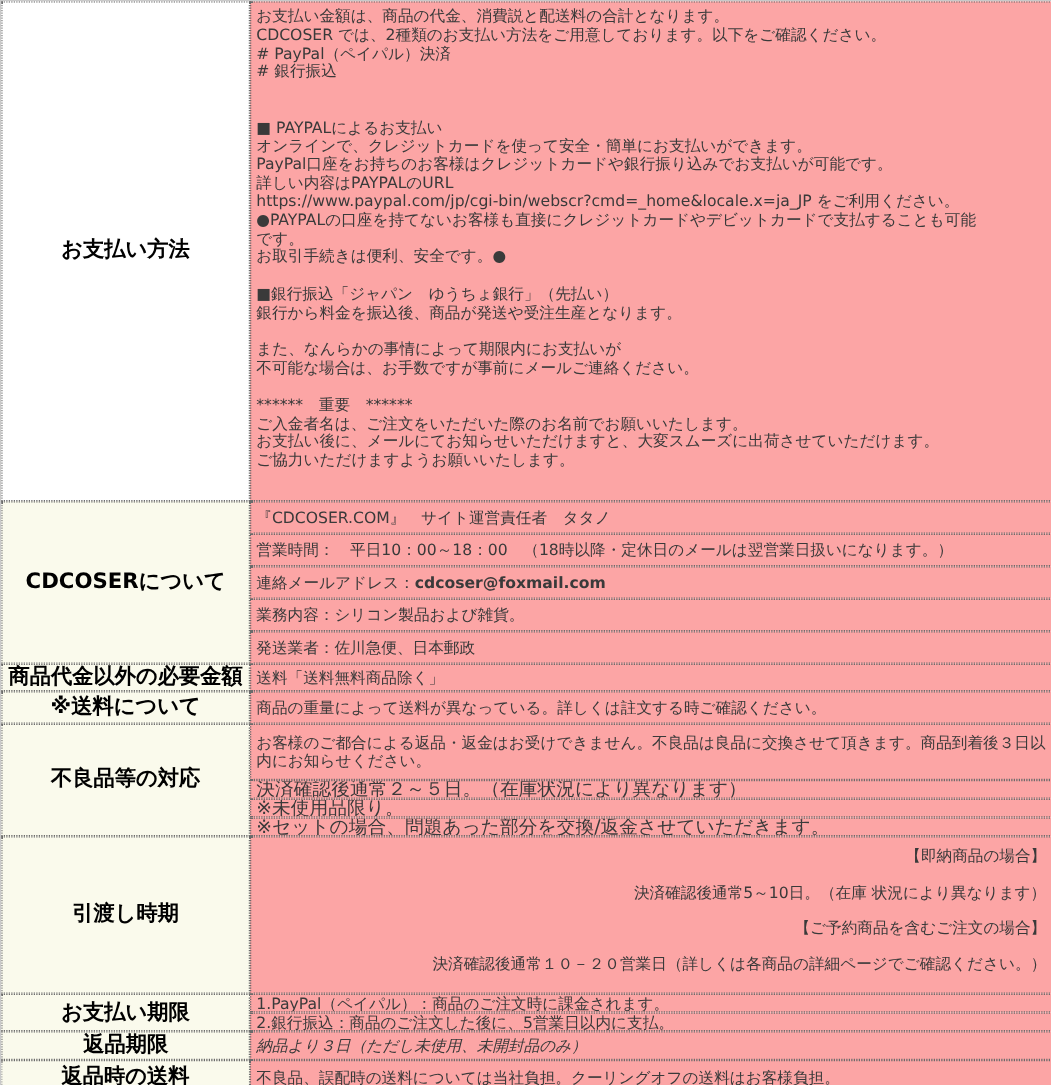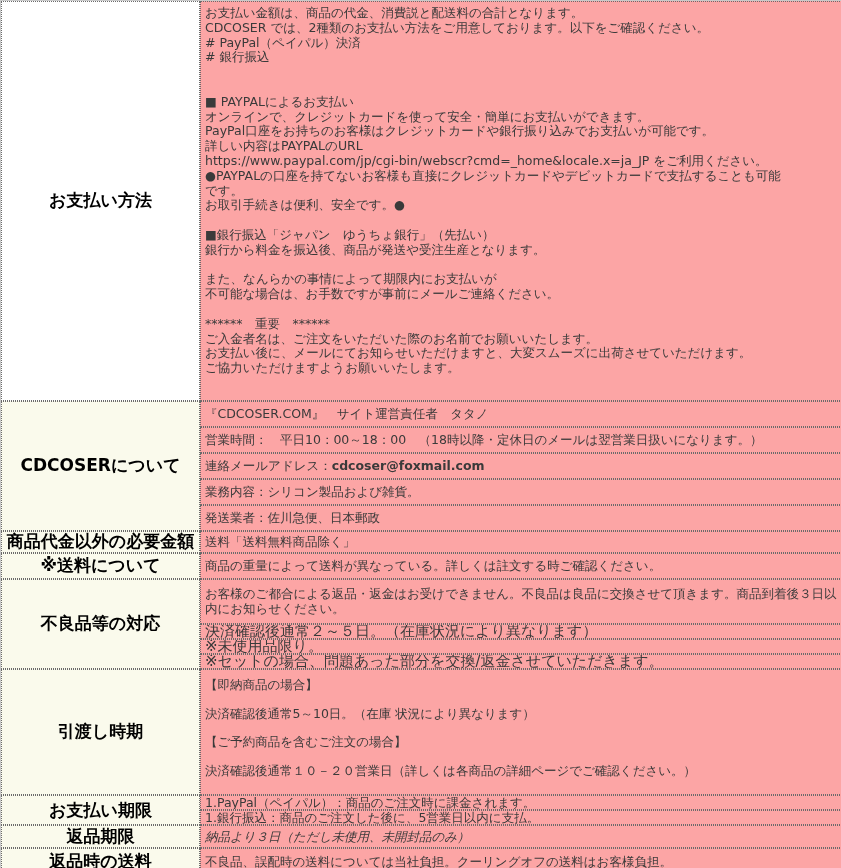--- a/index.html
+++ b/index.html
@@ -21,21 +21,21 @@
     text-align:left;padding:1px 4px;line-height:15px;
   }
   .pre{white-space:pre-line;}
   
   td.payment-method{line-height:14.8px;padding:4px 4px 24px 4px;vertical-align:top;}
   tr.about-row td{height:26px;}
   tr.fee-row th,tr.fee-row td{height:22px;}
   tr.shipnote-row td{height:26px;}
   td.defect-main{height:45px;line-height:15px;margin-top:40px;}
   tr.defect-sub td{height:14px;padding:0 4px;line-height:13px;font-size:15px;margin-top:20px;}
-  td.delivery{line-height:14.3px;padding:8px 4px 16px 4px;vertical-align:top;}
+  td.delivery{line-height:14.3px;padding:8px 4px 16px 4px;vertical-align:top;text-align:right;}
   tr.deadline-sub td{height:15px;padding:0 4px;line-height:13px;margin-top:14px;}
   tr.return-period-row td{height:23px;font-style:italic;}
   tr.return-ship-row th,tr.return-ship-row td{height:28px;}
   tr.last th,tr.last td{border-bottom:2px dotted #555;}
   .bold{font-weight:bold;}
 </style>
 </head>
 <body>
 
 <div class="page">
@@ -125,21 +125,21 @@
 【ご予約商品を含むご注文の場合】
 
 決済確認後通常１０－２０営業日（詳しくは各商品の詳細ページでご確認ください。）</td>
     </tr>
 
     <tr class="deadline-sub">
       <th class="label" rowspan="2">お支払い期限</th>
       <td class="content">1.PayPal（ペイパル）：商品のご注文時に課金されます。</td>
     </tr>
     <tr class="deadline-sub">
-      <td class="content">1.銀行振込：商品のご注文した後に、5営業日以内に支払。</td>
+      <td class="content">2.銀行振込：商品のご注文した後に、5営業日以内に支払。</td>
     </tr>
 
     <tr class="return-period-row">
       <th class="label">返品期限</th>
       <td class="content">納品より３日（ただし未使用、未開封品のみ）</td>
     </tr>
 
     <tr class="return-ship-row last">
       <th class="label">返品時の送料</th>
       <td class="content">不良品、誤配時の送料については当社負担。クーリングオフの送料はお客様負担。</td>

